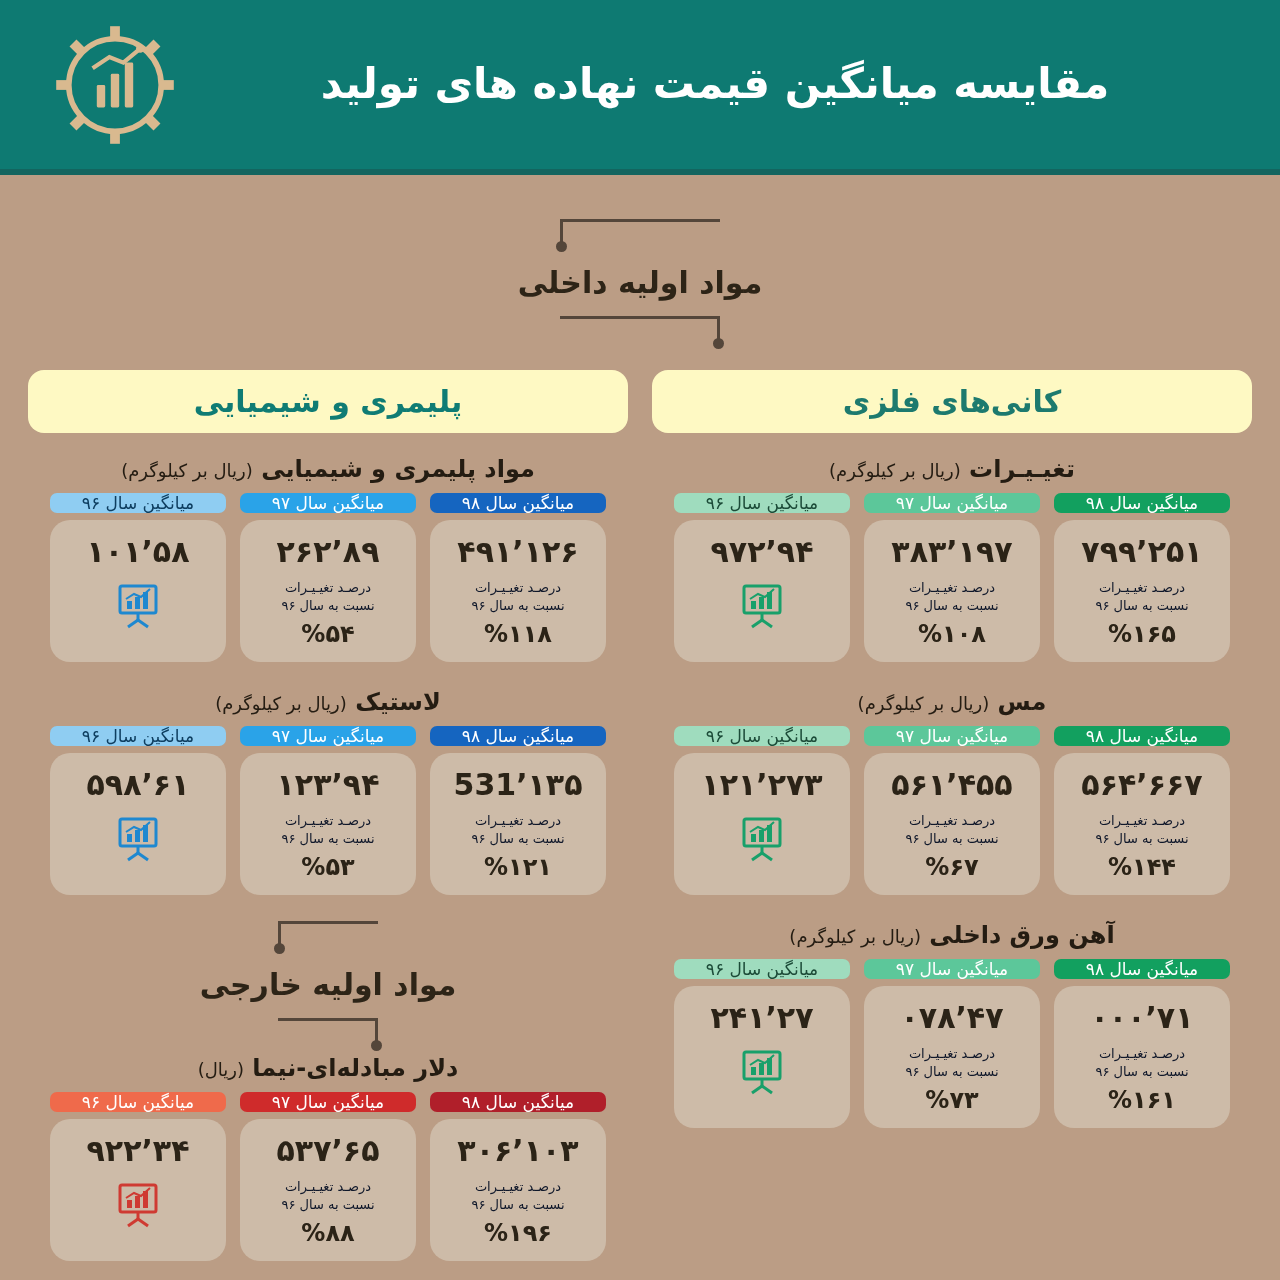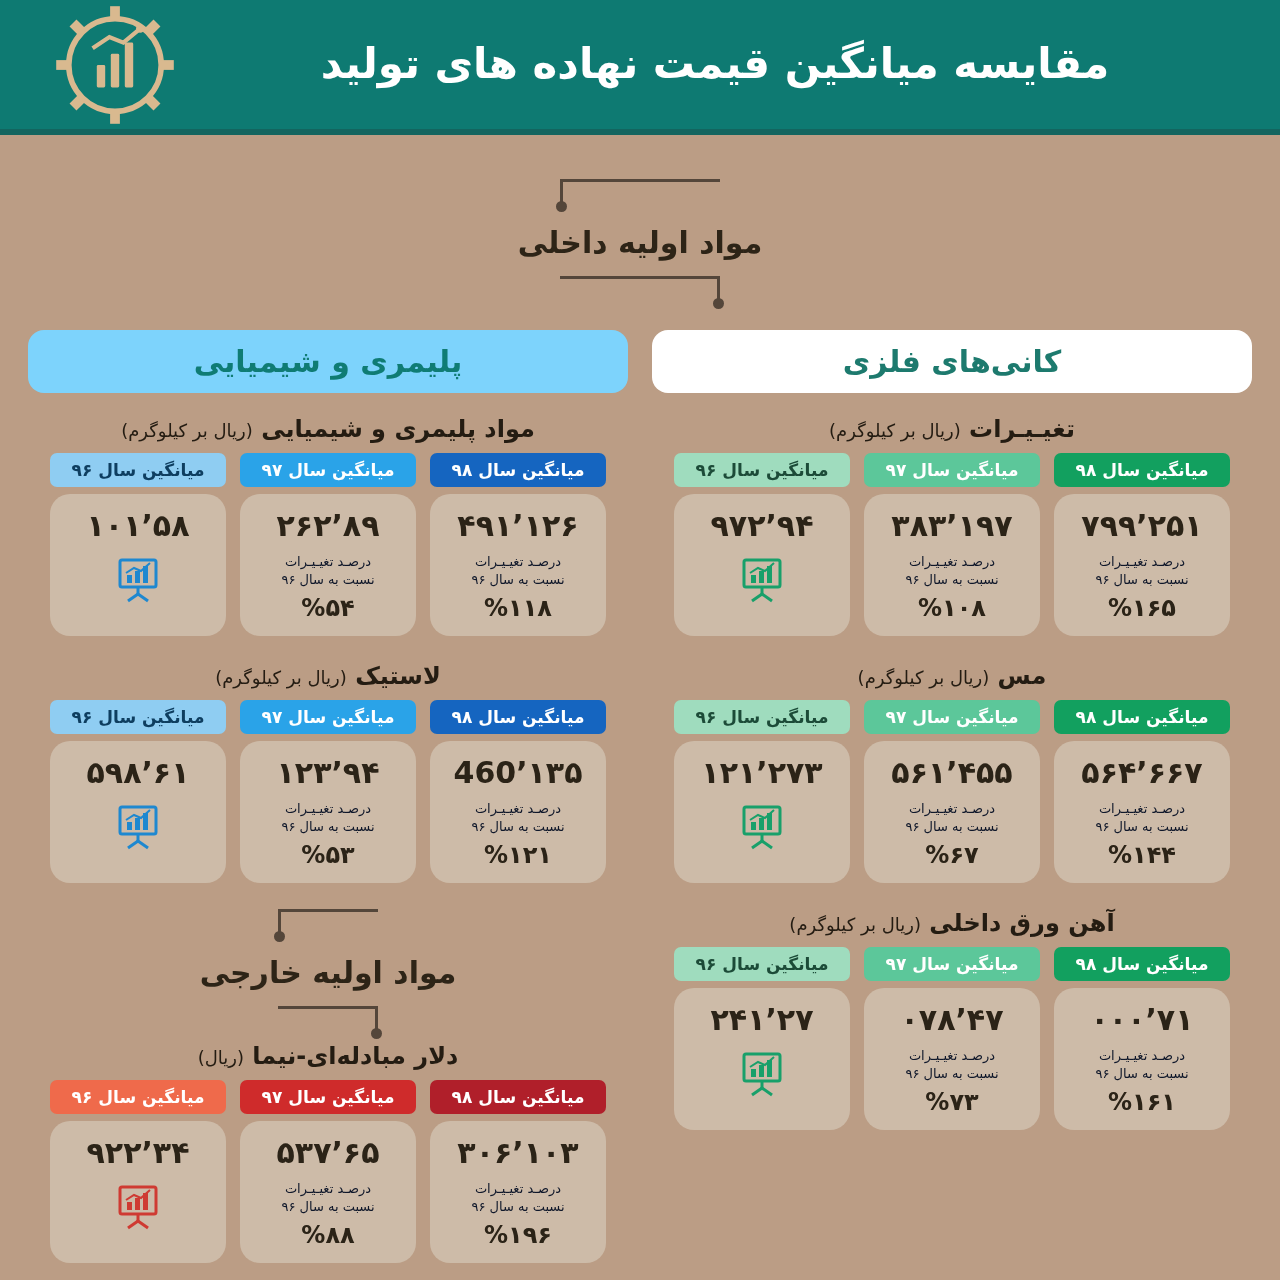--- a/index.html
+++ b/index.html
@@ -8,21 +8,21 @@
     font-family: "DejaVu Sans", "Liberation Sans", sans-serif;
     background: #bb9d85;
     overflow: hidden;
   }
   .page { position: relative; width: 1280px; height: 1280px; background: #bb9d85; }
 
   
   .header {
     position: relative;
     width: 100%;
-    height: 135px;
+    height: 175px;
     background: #0e7a72;
     border-bottom: 6px solid #13655f;
     display: flex;
     align-items: center;
     justify-content: center;
     padding: 0 40px;
   }
   .header-text { text-align: center; flex: 1; }
   .header h1 {
     color: #ffffff;
@@ -91,43 +91,43 @@
   .col { width: 600px; }
 
   .cat-pill {
     border-radius: 16px;
     padding: 14px 28px;
     font-size: 30px;
     font-weight: bold;
     text-align: center;
     margin-bottom: 22px;
   }
-  .cat-pill.metal { background: #ffffff; color: #1d7a6e; }
-  .cat-pill.poly  { background: #7dd3fc; color: #0f7c74; }
+  .cat-pill.metal { background: #fef9c3; color: #1d7a6e; }
+  .cat-pill.poly  { background: #fef9c3; color: #0f7c74; }
 
   .item { margin-bottom: 26px; }
   .item-title {
     text-align: center;
     font-size: 24px;
     color: #241c12;
     margin-bottom: 10px;
     font-weight: bold;
   }
   .item-title .unit { font-size: 18px; font-weight: normal; }
 
   .cards { display: flex; justify-content: center; gap: 14px; }
   .card { width: 176px; }
 
   .card-head {
     border-radius: 7px;
     text-align: center;
     color: #ffffff;
     font-size: 17px;
-    font-weight: bold;
-    padding: 7px 4px;
+    font-weight: normal;
+    padding: 0 4px;
     margin-bottom: 7px;
   }
   .card-body {
     background: #cdbba8;
     border-radius: 20px;
     padding: 14px 6px 14px;
     text-align: center;
     min-height: 92px;
     display: flex;
     flex-direction: column;
@@ -427,21 +427,21 @@
 
       <div class="item">
         <div class="item-title">
           <span>لاستیک</span>
           <span class="unit">(ریال بر کیلوگرم)</span>
         </div>
         <div class="cards">
           <div class="card">
             <div class="card-head h-blue-dark">میانگین سال ۹۸</div>
             <div class="card-body tall">
-              <div class="value">۱۳۵’460</div>
+              <div class="value">۱۳۵’531</div>
               <div class="chg-label">
                 <div>درصـد تغیـیـرات</div>
                 <div>نسبت به سال ۹۶</div>
               </div>
               <div class="chg-value">%۱۲۱</div>
             </div>
           </div>
           <div class="card">
             <div class="card-head h-blue-mid">میانگین سال ۹۷</div>
             <div class="card-body tall">

